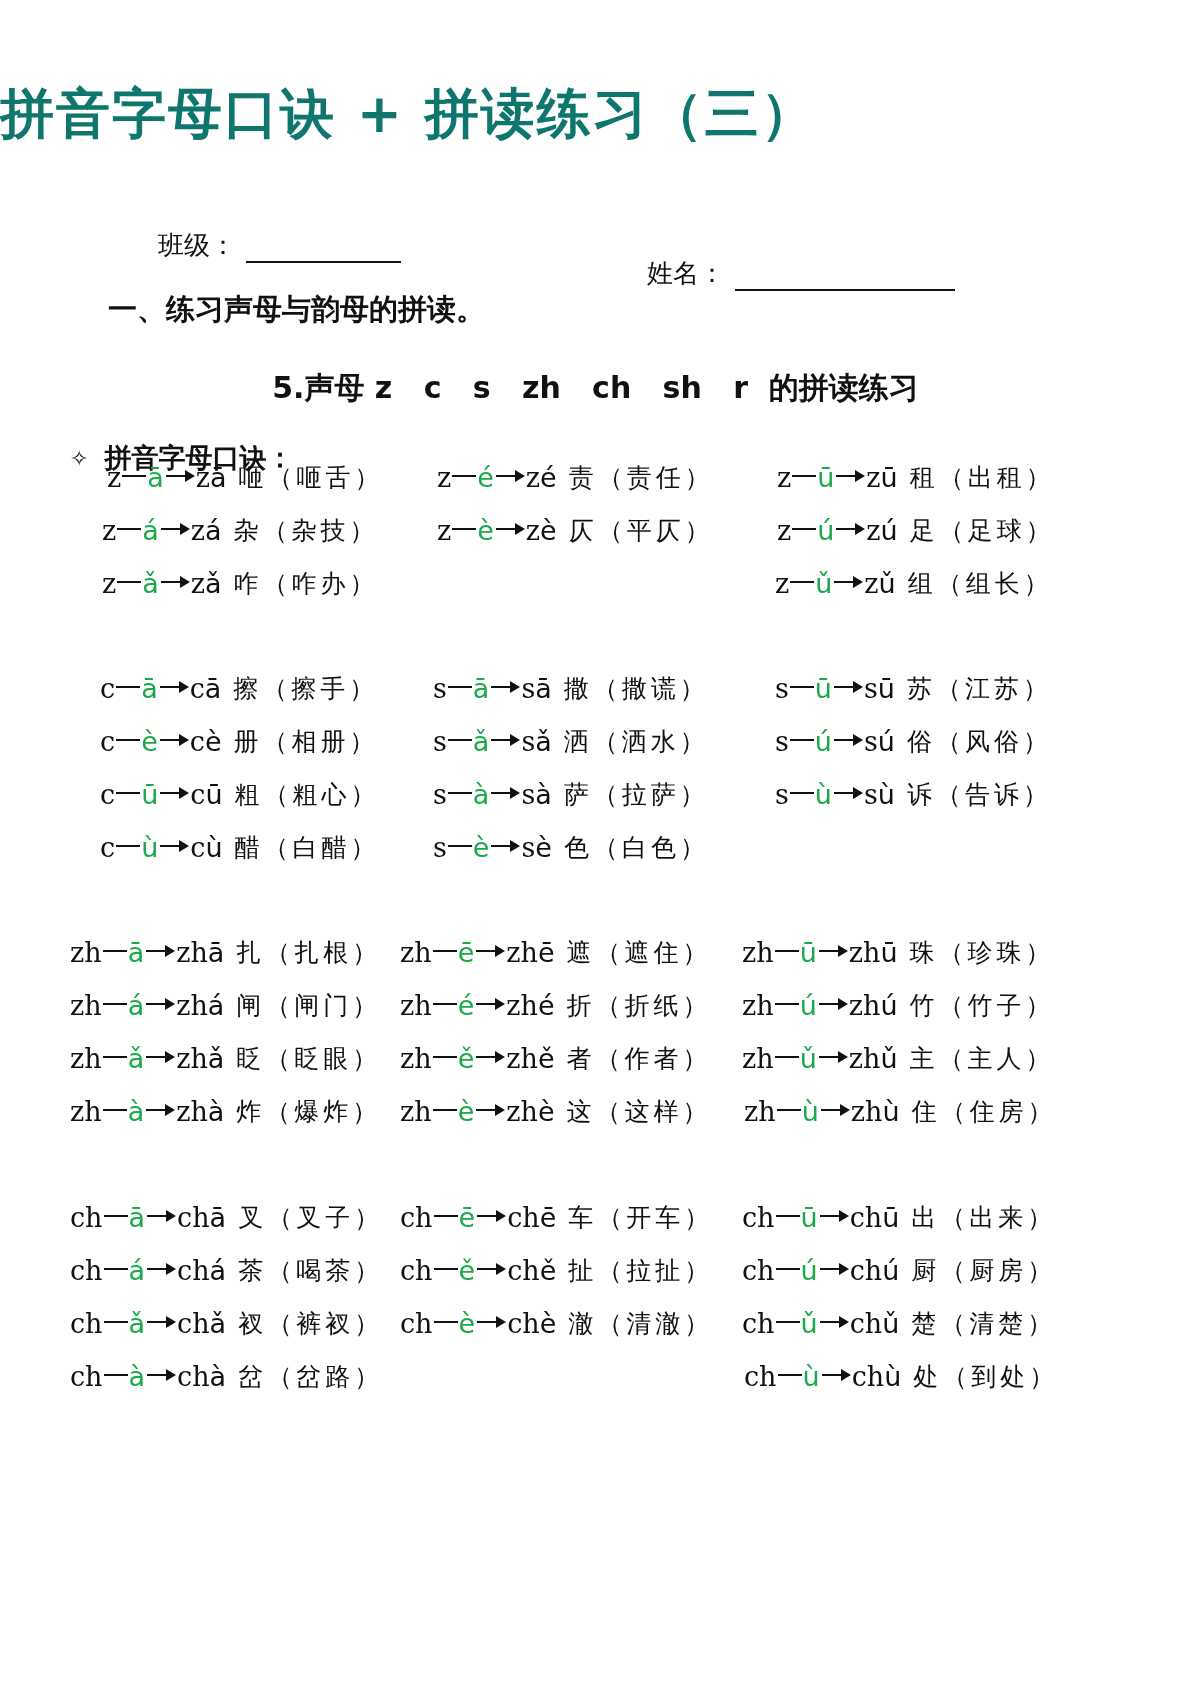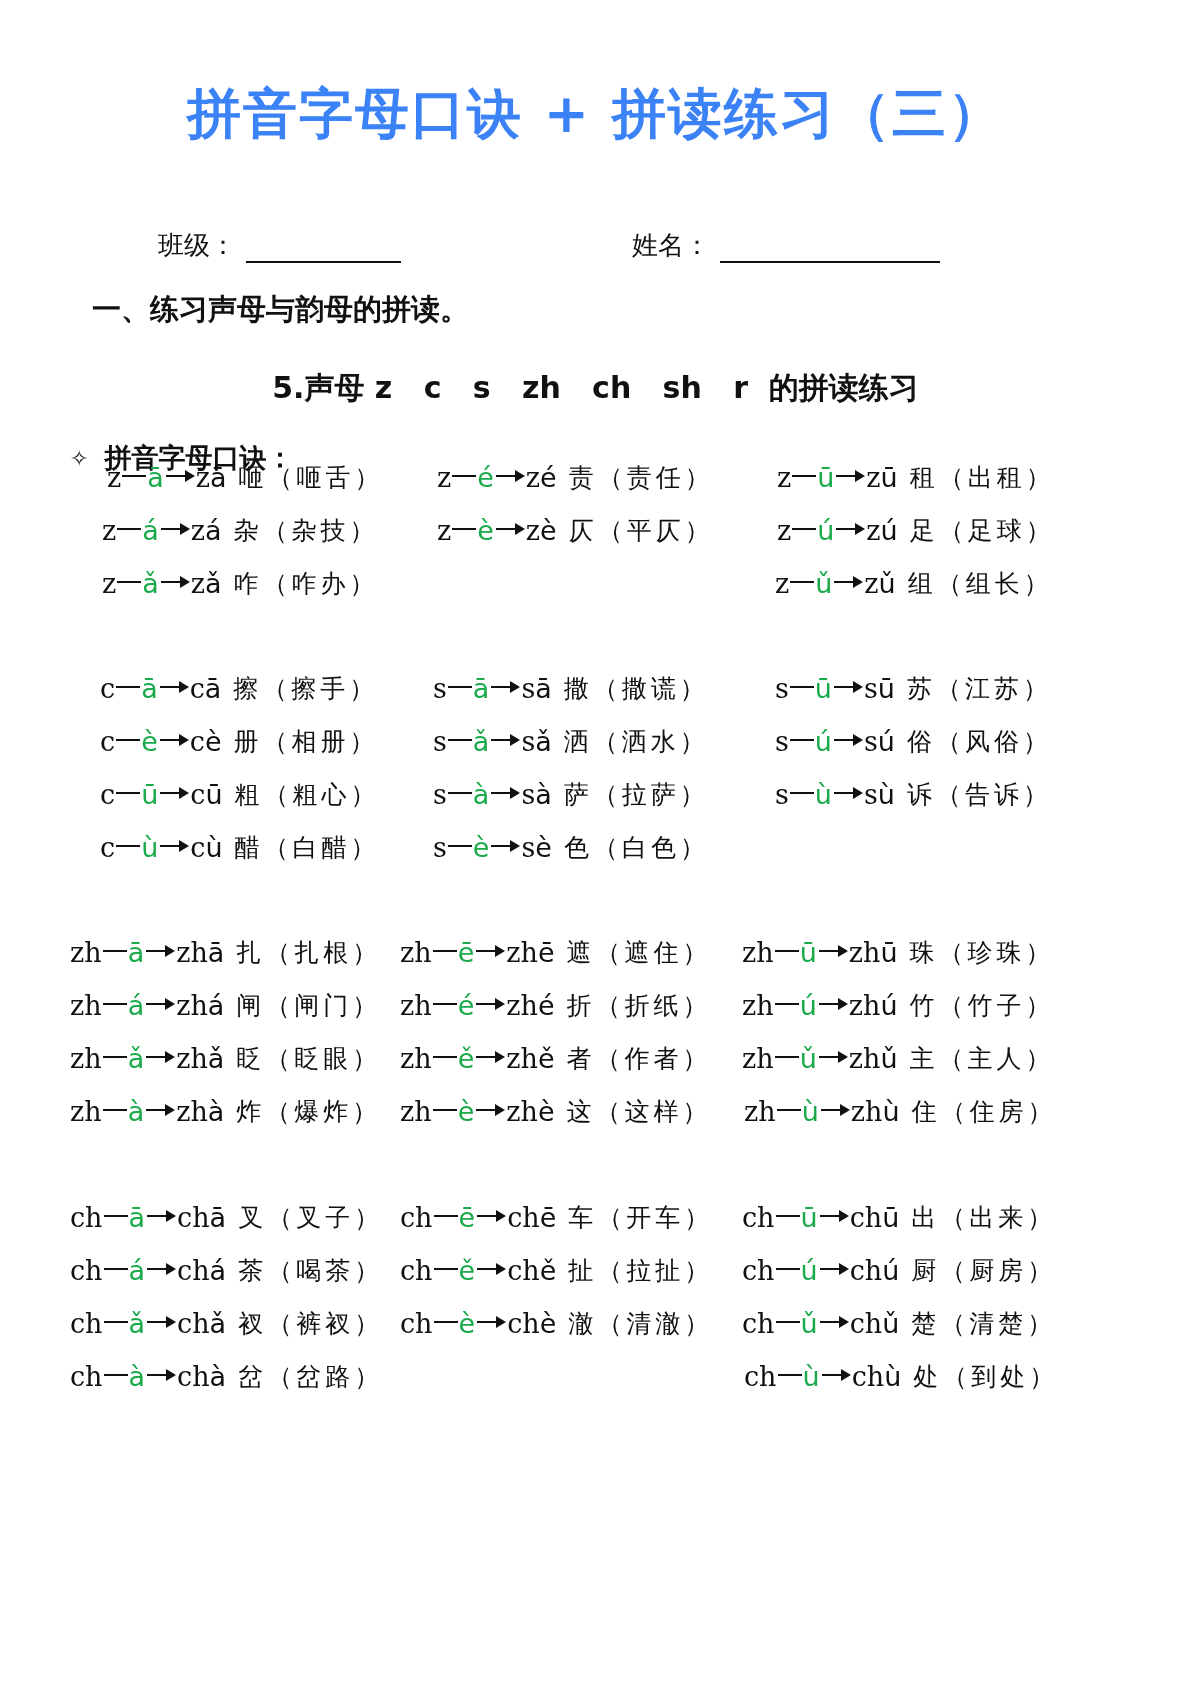--- a/index.html
+++ b/index.html
@@ -3,28 +3,28 @@
   <meta charset="utf-8">
   <style>
     html, body { margin: 0; padding: 0; background: #ffffff; }
     body {
       width: 1191px; height: 1684px; position: relative; overflow: hidden;
       font-family: "DejaVu Serif", "Liberation Serif", serif;
       color: #111111;
     }
     .title {
       position: absolute; top: 78px; left: 0; width: 1191px;
-      text-align: center; font-family: "DejaVu Sans", "Liberation Sans", sans-serif;
-      font-weight: bold; font-size: 54px; color: #3b82f6; letter-spacing: 2px;
+      text-align: left; font-family: "DejaVu Sans", "Liberation Sans", sans-serif;
+      font-weight: bold; font-size: 54px; color: #0f766e; letter-spacing: 2px;
     }
     .field { position: absolute; top: 228px; font-size: 26px; display: flex; align-items: flex-end; }
     .field .label { font-family: Liberation Mono, monospace; }
     .field .line { border-bottom: 2px solid #111; height: 30px; margin-left: 10px; }
     .section {
-      position: absolute; top: 290px; left: 92px;
+      position: absolute; top: 290px; left: 108px;
       font-family: "DejaVu Sans", "Liberation Sans", sans-serif;
       font-weight: bold; font-size: 29px;
     }
     .subsection {
       position: absolute; top: 368px; left: 0; width: 1191px; text-align: center;
       font-family: "DejaVu Sans", "Liberation Sans", sans-serif;
       font-weight: bold; font-size: 30px; white-space: pre;
     }
     .bullet-heading {
       position: absolute; top: 440px; left: 70px; font-size: 27px; font-weight: bold;
@@ -49,21 +49,21 @@
   </style>
 </head>
 <body>
 
 <div class="title">拼音字母口诀 + 拼读练习（三）</div>
 
 <div class="field" style="left:158px;">
   <span class="label">班级：</span>
   <span class="line" style="width:155px;"></span>
 </div>
-<div class="field" style="left:632px;">
+<div class="field" style="left:647px;margin-top:28px;">
   <span class="label">姓名：</span>
   <span class="line" style="width:220px;"></span>
 </div>
 
 <div class="section">一、练习声母与韵母的拼读。</div>
 <div class="subsection">5.声母 z   c   s   zh   ch   sh   r  的拼读练习</div>
 
 <div class="bullet-heading">
   <span class="diamond">✧</span>
   <span>拼音字母口诀：</span>

